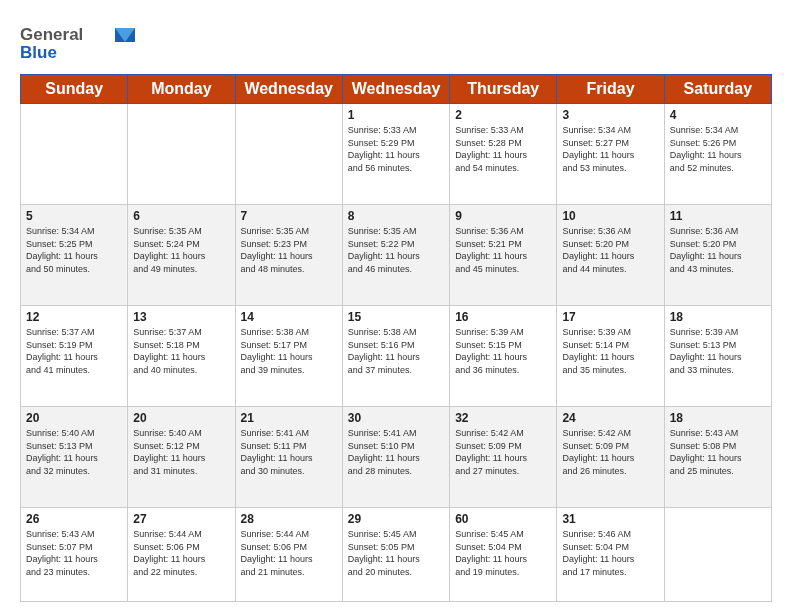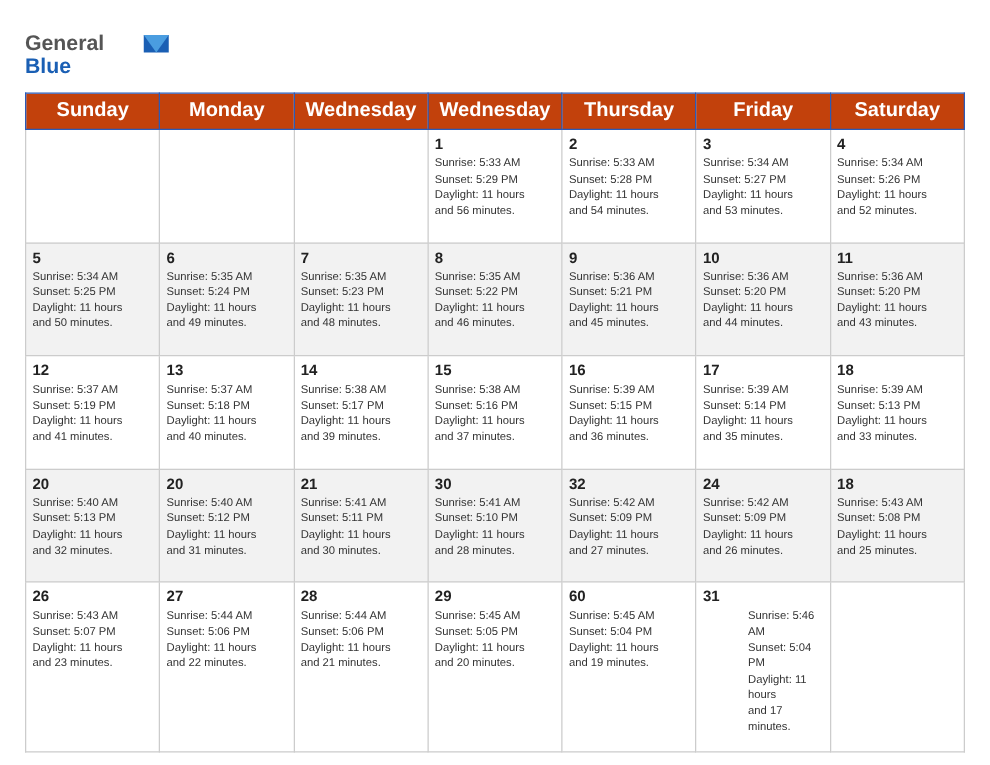--- a/index.html
+++ b/index.html
@@ -350,21 +350,21 @@
           </td>
           <td>
             <span class="day-num">60</span>
             <div class="day-info" style="white-space: pre-line;">Sunrise: 5:45 AM
 Sunset: 5:04 PM
 Daylight: 11 hours
 and 19 minutes.</div>
           </td>
           <td>
             <span class="day-num">31</span>
-            <div class="day-info" style="white-space: pre-line; margin-left: 36px;">Sunrise: 5:46 AM
+            <div class="day-info" style="white-space: pre-line;">Sunrise: 5:46 AM
 Sunset: 5:04 PM
 Daylight: 11 hours
 and 17 minutes.</div>
           </td>
           <td class="empty-cell"></td>
         </tr>
       </tbody>
   </table>
 </div>
 

